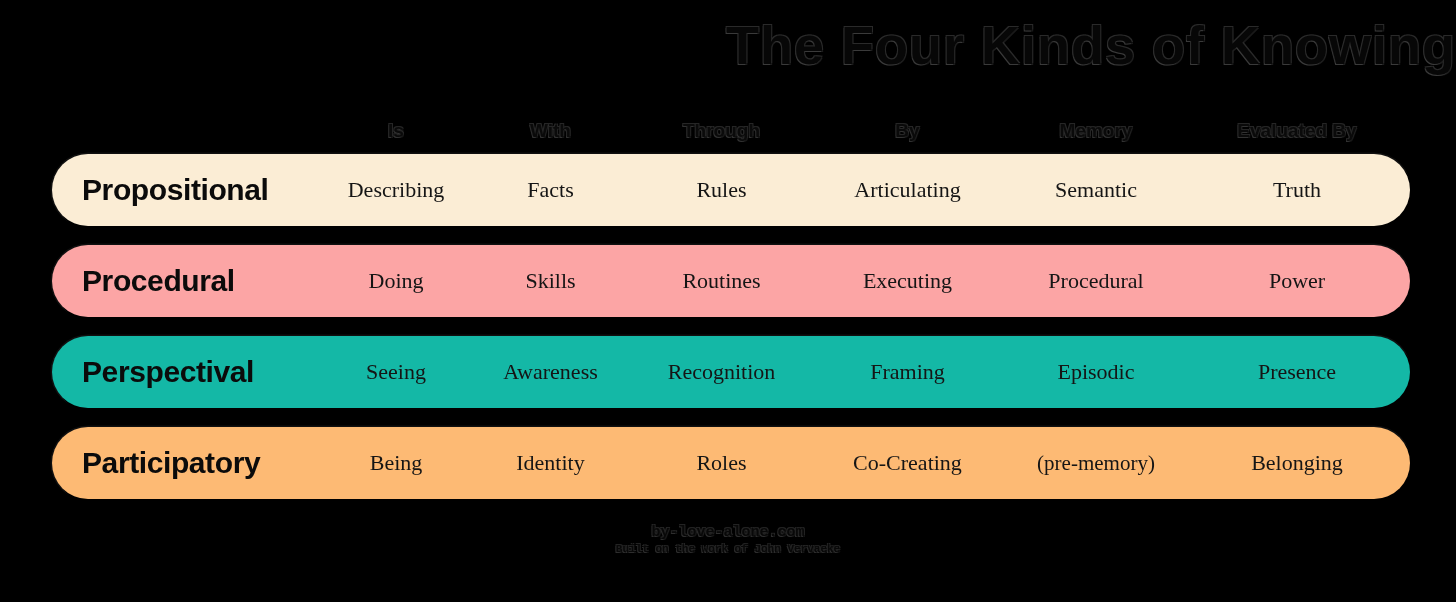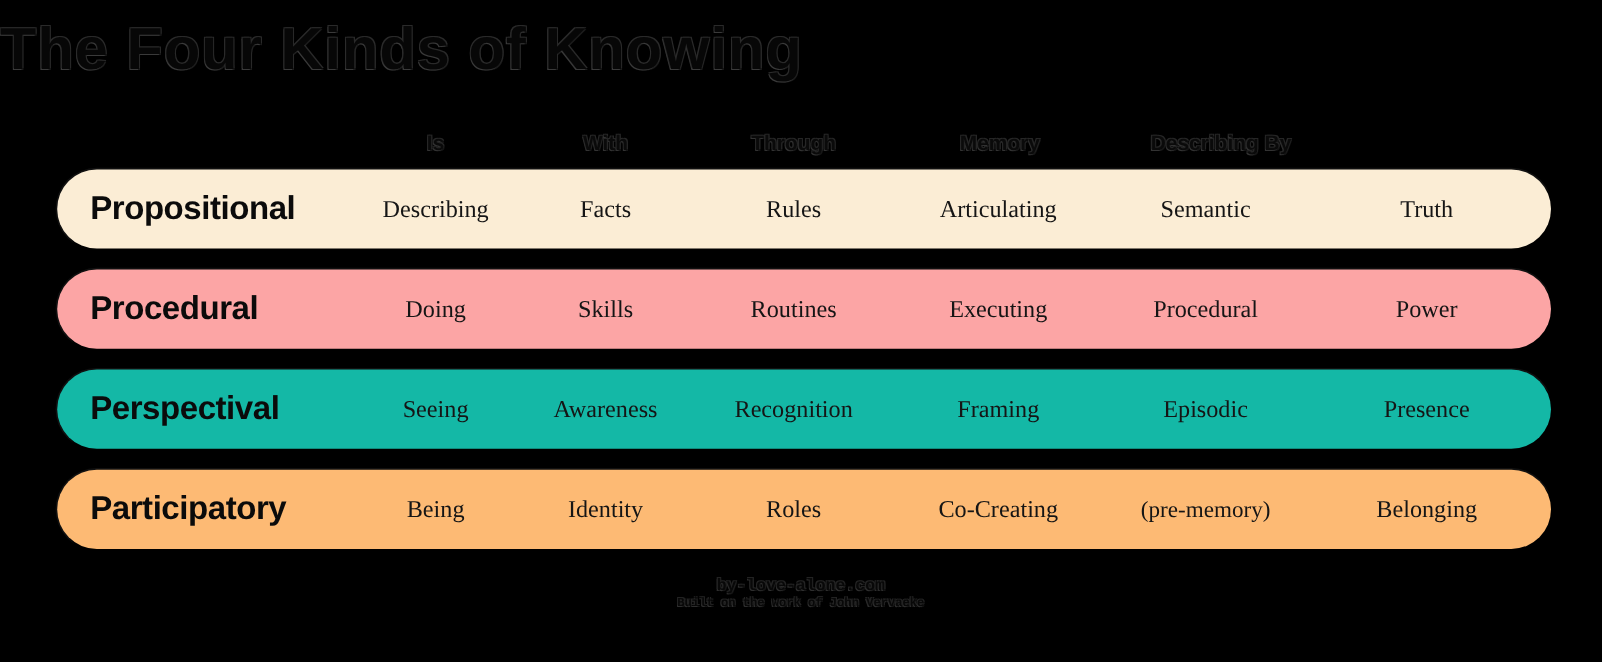--- a/index.html
+++ b/index.html
@@ -21,21 +21,21 @@
     height: 602px;
     background: #000000;
   }
 
   
   .title {
     position: absolute;
     top: 14px;
     left: 0;
     width: 1456px;
-    text-align: left;
+    text-align: right;
     font-family: "Liberation Sans", sans-serif;
     font-weight: bold;
     font-size: 54px;
     letter-spacing: 1px;
     color: #070707;
     text-shadow:
       -1px -1px 0 #2a2a2a,
        1px -1px 0 #2a2a2a,
       -1px  1px 0 #3a3a3a,
        1px  1px 0 #1c1c1c,
@@ -163,22 +163,23 @@
 
   <div class="title">The Four Kinds of Knowing</div>
 
   <div class="grid">
 
     <div class="row header-row">
       <div class="rowlabel"></div>
       <div class="cell c1">Is</div>
       <div class="cell c2">With</div>
       <div class="cell c3">Through</div>
+      <div class="cell c4">By</div>
       <div class="cell c5">Memory</div>
-      <div class="cell c6">Describing By</div>
+      <div class="cell c6">Evaluated By</div>
     </div>
 
     <div class="row pill-row fill-0">
       <div class="rowlabel">Propositional</div>
       <div class="cell c1">Describing</div>
       <div class="cell c2">Facts</div>
       <div class="cell c3">Rules</div>
       <div class="cell c4">Articulating</div>
       <div class="cell c5">Semantic</div>
       <div class="cell c6">Truth</div>

